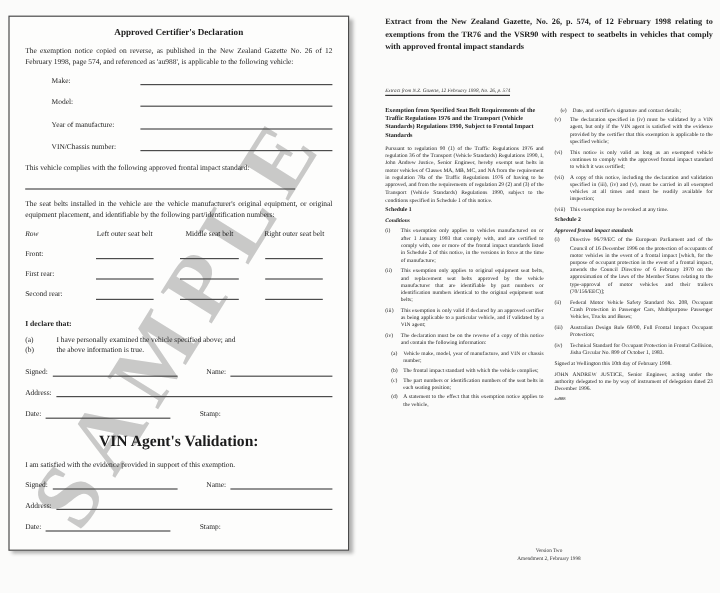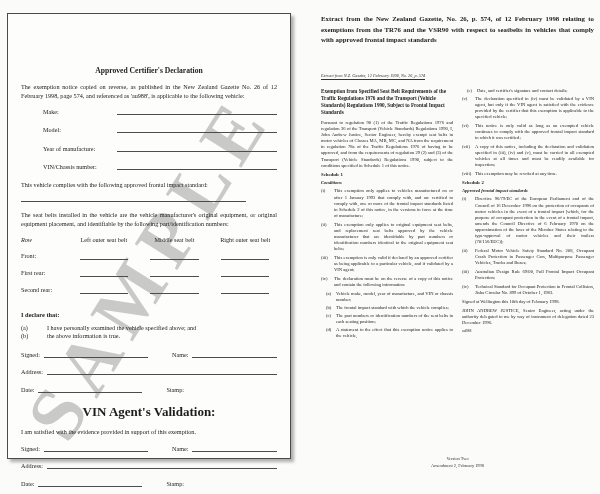--- a/index.html
+++ b/index.html
@@ -15,21 +15,21 @@
     box-shadow:3px 3px 3px rgba(0,0,0,.30);
     box-sizing:border-box;padding:8px 13px 6px 13px;
   }
   .watermark{
     position:absolute;left:50%;top:57%;
     transform:translate(-50%,-50%) rotate(-58deg);
     font-size:76px;font-weight:bold;letter-spacing:12px;
     color:rgba(128,128,128,.42);white-space:nowrap;z-index:0;
     pointer-events:none;
   }
-  .lp-content{position:relative;z-index:1;margin-top:44px;}
+  .lp-content{position:relative;z-index:1;}
   .lp-title{font-weight:bold;font-size:7.6px;text-align:center;margin-bottom:7px;}
   .lp-intro{font-size:6.2px;line-height:1.5;text-align:justify;margin-bottom:6px;}
   .field-row{display:flex;align-items:flex-end;margin:0 0 10.5px 22px;font-size:6.2px;}
   .field-row .f-label{flex:0 0 70px;}
   .uline{border-bottom:1px solid #4c4c4c;height:7px;}
   .field-row .uline{flex:1;margin-left:4px;}
   .lp-para{font-size:6.2px;line-height:1.45;text-align:justify;}
   .full-line{border-bottom:1px solid #4c4c4c;width:88%;margin:10px 0 9px 0;height:1px;}
   .sb-table{display:grid;grid-template-columns:44px 1fr 1fr 1fr;column-gap:7px;margin:7px 0 2px 0;font-size:6.2px;}
   .sb-table .hdr{margin-bottom:9px;}

